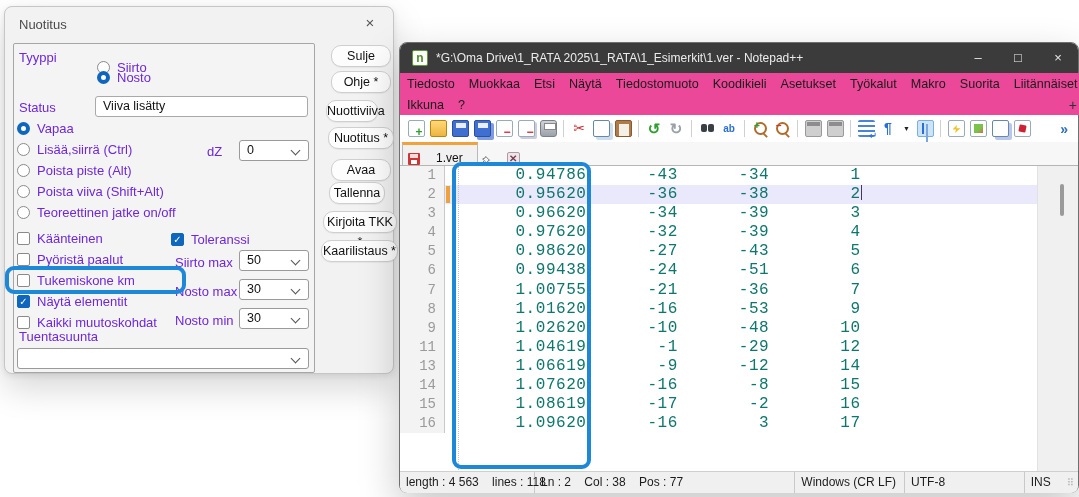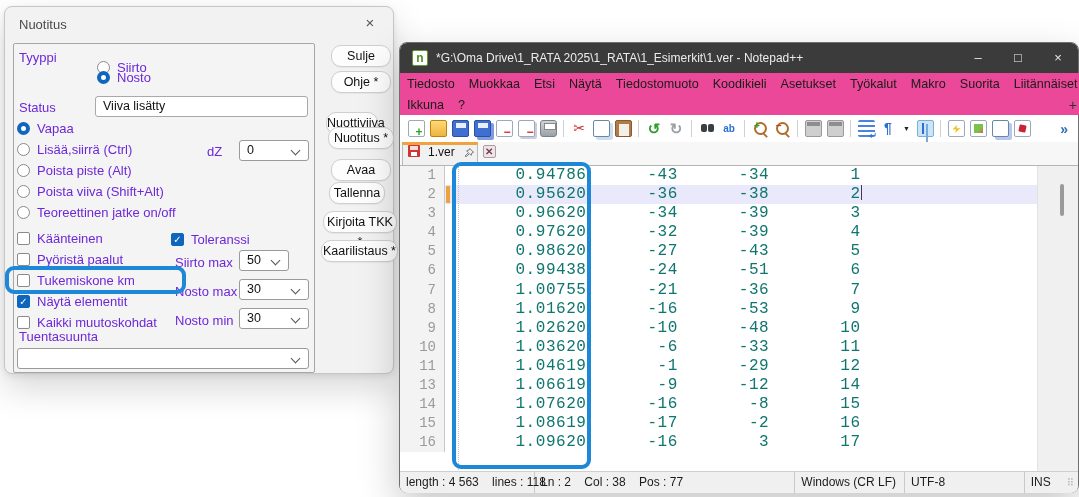--- a/index.html
+++ b/index.html
@@ -84,21 +84,21 @@
     box-shadow:4px 1px 0 #7aa7e0,4px 5px 0 #7aa7e0,4px 9px 0 #7aa7e0}
   .i-function-list,.i-document-map,.i-folder-as-workspace{background:#fff;border:1px solid #9ab}
   .i-function-list::after{content:"";position:absolute;left:4px;top:4px;width:8px;height:8px;background:#f2c11e;clip-path:polygon(55% 0,0 55%,45% 55%,30% 100%,100% 40%,50% 40%)}
   .i-document-map::after{content:"";position:absolute;left:3px;top:3px;width:9px;height:9px;background:linear-gradient(135deg,#7bc24c 60%,#d64)}
   .i-document-list{background:#fff;border:1px solid #68a;box-shadow:3px 3px 0 #b9c8ea}
   .i-folder-as-workspace::after{content:"";position:absolute;left:4px;top:4px;width:7px;height:7px;background:#c23;border-radius:1px;transform:rotate(12deg)}
 
   
   .tabbar{left:0;top:99px;width:678px;height:23px;background:#f7f7f7}
   .tab{position:absolute;left:2px;top:0;width:76px;height:23px;background:#f1f1f1;border:1px solid #b9b9b9;border-bottom:none;
-    border-top:3px solid #f0a23c;display:flex;align-items:flex-start;gap:8px;padding:0 5px}
+    border-top:3px solid #f0a23c;display:flex;align-items:flex-end;gap:16px;padding:0 5px}
   .tab-floppy{width:12px;height:12px;background:#ce3636;border-radius:1px;position:relative;flex:0 0 12px}
   .tab-floppy::before{content:"";position:absolute;left:2px;top:1px;width:8px;height:4px;background:#f4dcdc}
   .tab-floppy::after{content:"";position:absolute;left:3px;bottom:1px;width:6px;height:4px;background:#fff}
   .tab-label{font-size:12px;color:#111}
   .tab-pin{width:12px;height:12px;flex:0 0 12px}
   .tab-close{width:13px;height:13px;background:#ece6e8;border:1px solid #b09aa0;border-radius:2px;color:#7c3b52;
     font-size:10px;font-weight:bold;line-height:11px;text-align:center;flex:0 0 13px}
 
   
   .editor{left:0;top:122px;width:678px;height:306px;background:#fff;border-top:1px solid #b5b5b5;overflow:hidden}
@@ -202,21 +202,21 @@
     </div>
 
   <div class="ctl-row" style="left:166px;top:224px">
     <span class="checkbox on">✓</span>
     <span class="lbl">Toleranssi</span>
   </div>
 
   <div class="ctl-row" style="left:170px;top:247px">
     <span class="lbl">Siirto max</span>
   </div>
-  <div class="combo" style="left:234px;top:243px;width:50px">
+  <div class="combo" style="left:234px;top:243px;width:70px">
     <span>50</span>
   </div>
 
   <div class="ctl-row" style="left:170px;top:276px">
     <span class="lbl">Nosto max</span>
   </div>
   <div class="combo" style="left:234px;top:272px;width:70px">
     <span>30</span>
   </div>
 
@@ -230,21 +230,21 @@
   <div class="ctl-row" style="left:14px;top:321px">
     <span class="lbl">Tuentasuunta</span>
   </div>
   <div class="combo" style="left:12px;top:341px;width:292px">
     <span></span>
   </div>
 
   <div id="dlg-buttons">
       <div class="dlg-btn" style="top: 38px; left: 326px; width: 60px;">Sulje</div>
       <div class="dlg-btn" style="top: 64px; left: 326px; width: 60px;">Ohje *</div>
-      <div class="dlg-btn" style="top: 105px; left: 321px; width: 52px;">Nuottiviiva</div>
+      <div class="dlg-btn" style="top: 93px; left: 321px; width: 52px;">Nuottiviiva</div>
       <div class="dlg-btn" style="top: 120px; left: 323px; width: 66px;">Nuotitus *</div>
       <div class="dlg-btn" style="top: 152px; left: 326px; width: 60px;">Avaa</div>
       <div class="dlg-btn" style="top: 175px; left: 324px; width: 56px;">Tallenna</div>
       <div class="dlg-btn" style="top: 204px; left: 318px; width: 74px;">Kirjoita TKK *</div>
       <div class="dlg-btn" style="top: 233px; left: 316px; width: 77px;">Kaarilistaus *</div>
     </div>
 </div>
 
 <div class="abs annot" style="left:5px;top:266px;width:181px;height:28px"></div>
 
@@ -403,26 +403,20 @@
             <span class="txt">   1.01620      -16      -53        9</span>
           </span>
         </div>
         <div class="ed-row">
           <span class="ln">9</span>
           <span class="ed-body">
             <span class="txt">   1.02620      -10      -48       10</span>
           </span>
         </div>
         <div class="ed-row">
-          <span class="ln">10</span>
-          <span class="ed-body">
-            <span class="txt">   1.03620       -6      -33       11</span>
-          </span>
-        </div>
-        <div class="ed-row">
           <span class="ln">11</span>
           <span class="ed-body">
             <span class="txt">   1.04619       -1      -29       12</span>
           </span>
         </div>
         <div class="ed-row">
           <span class="ln">13</span>
           <span class="ed-body">
             <span class="txt">   1.06619       -9      -12       14</span>
           </span>

